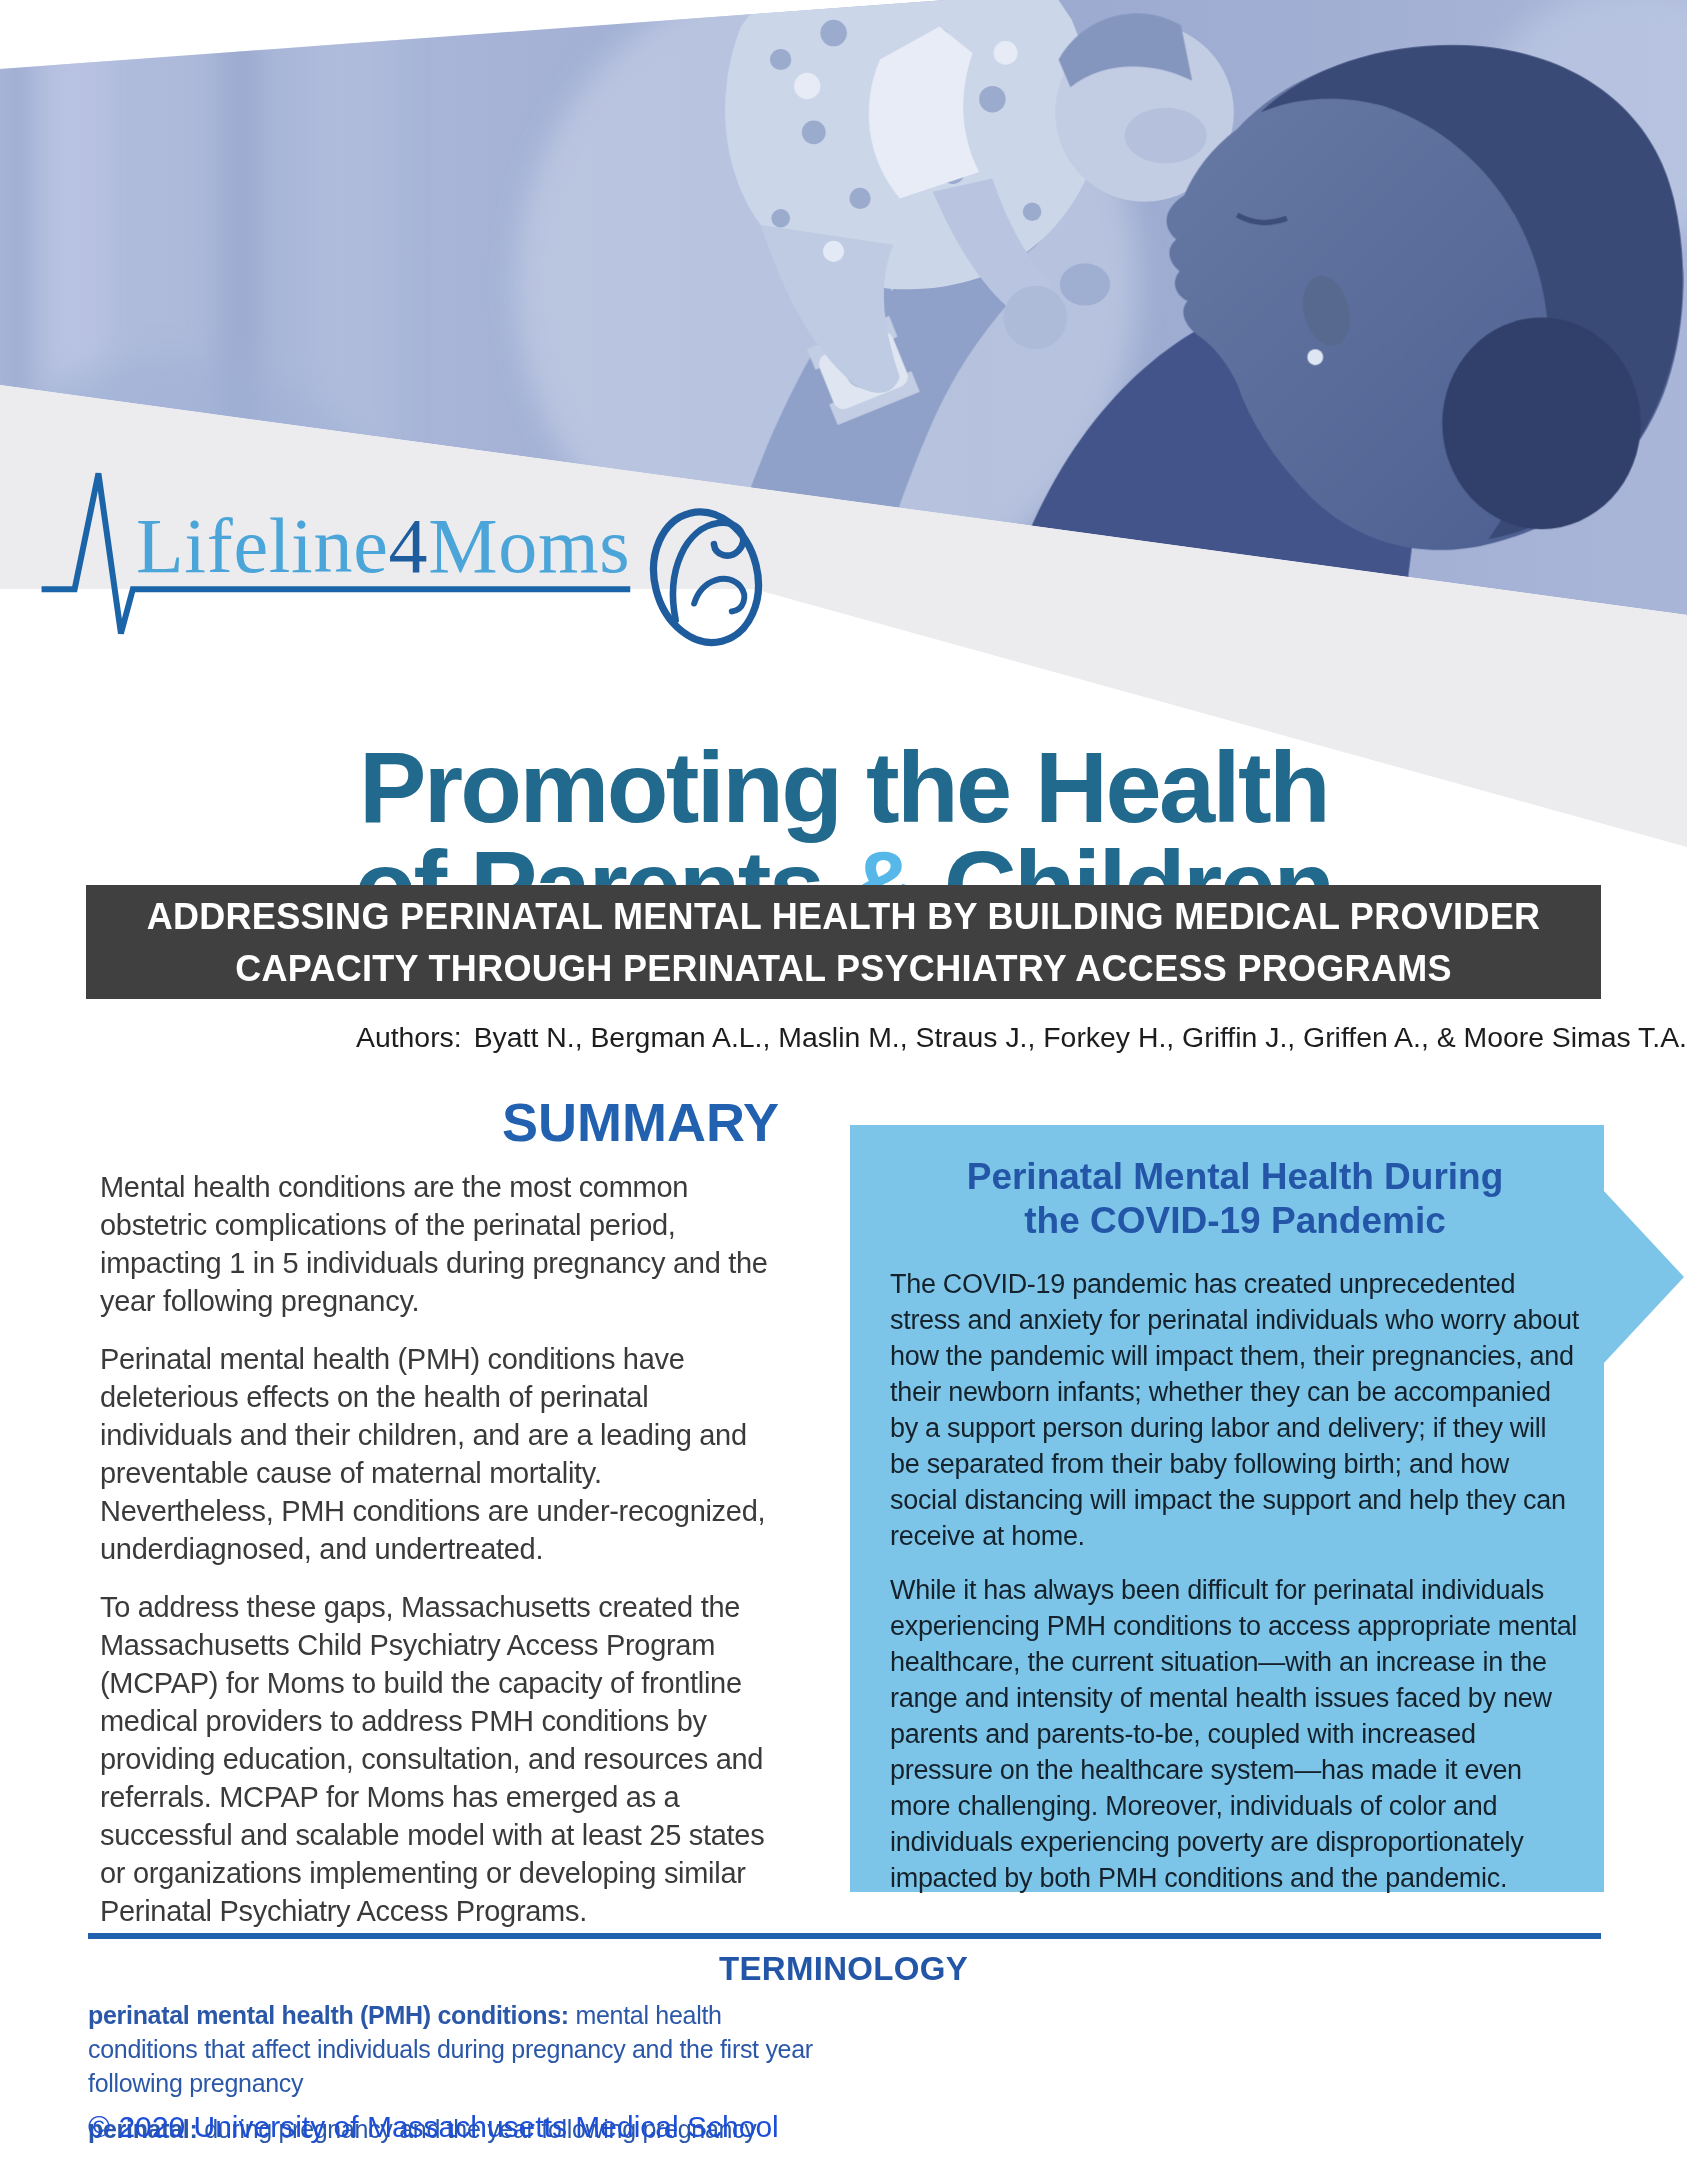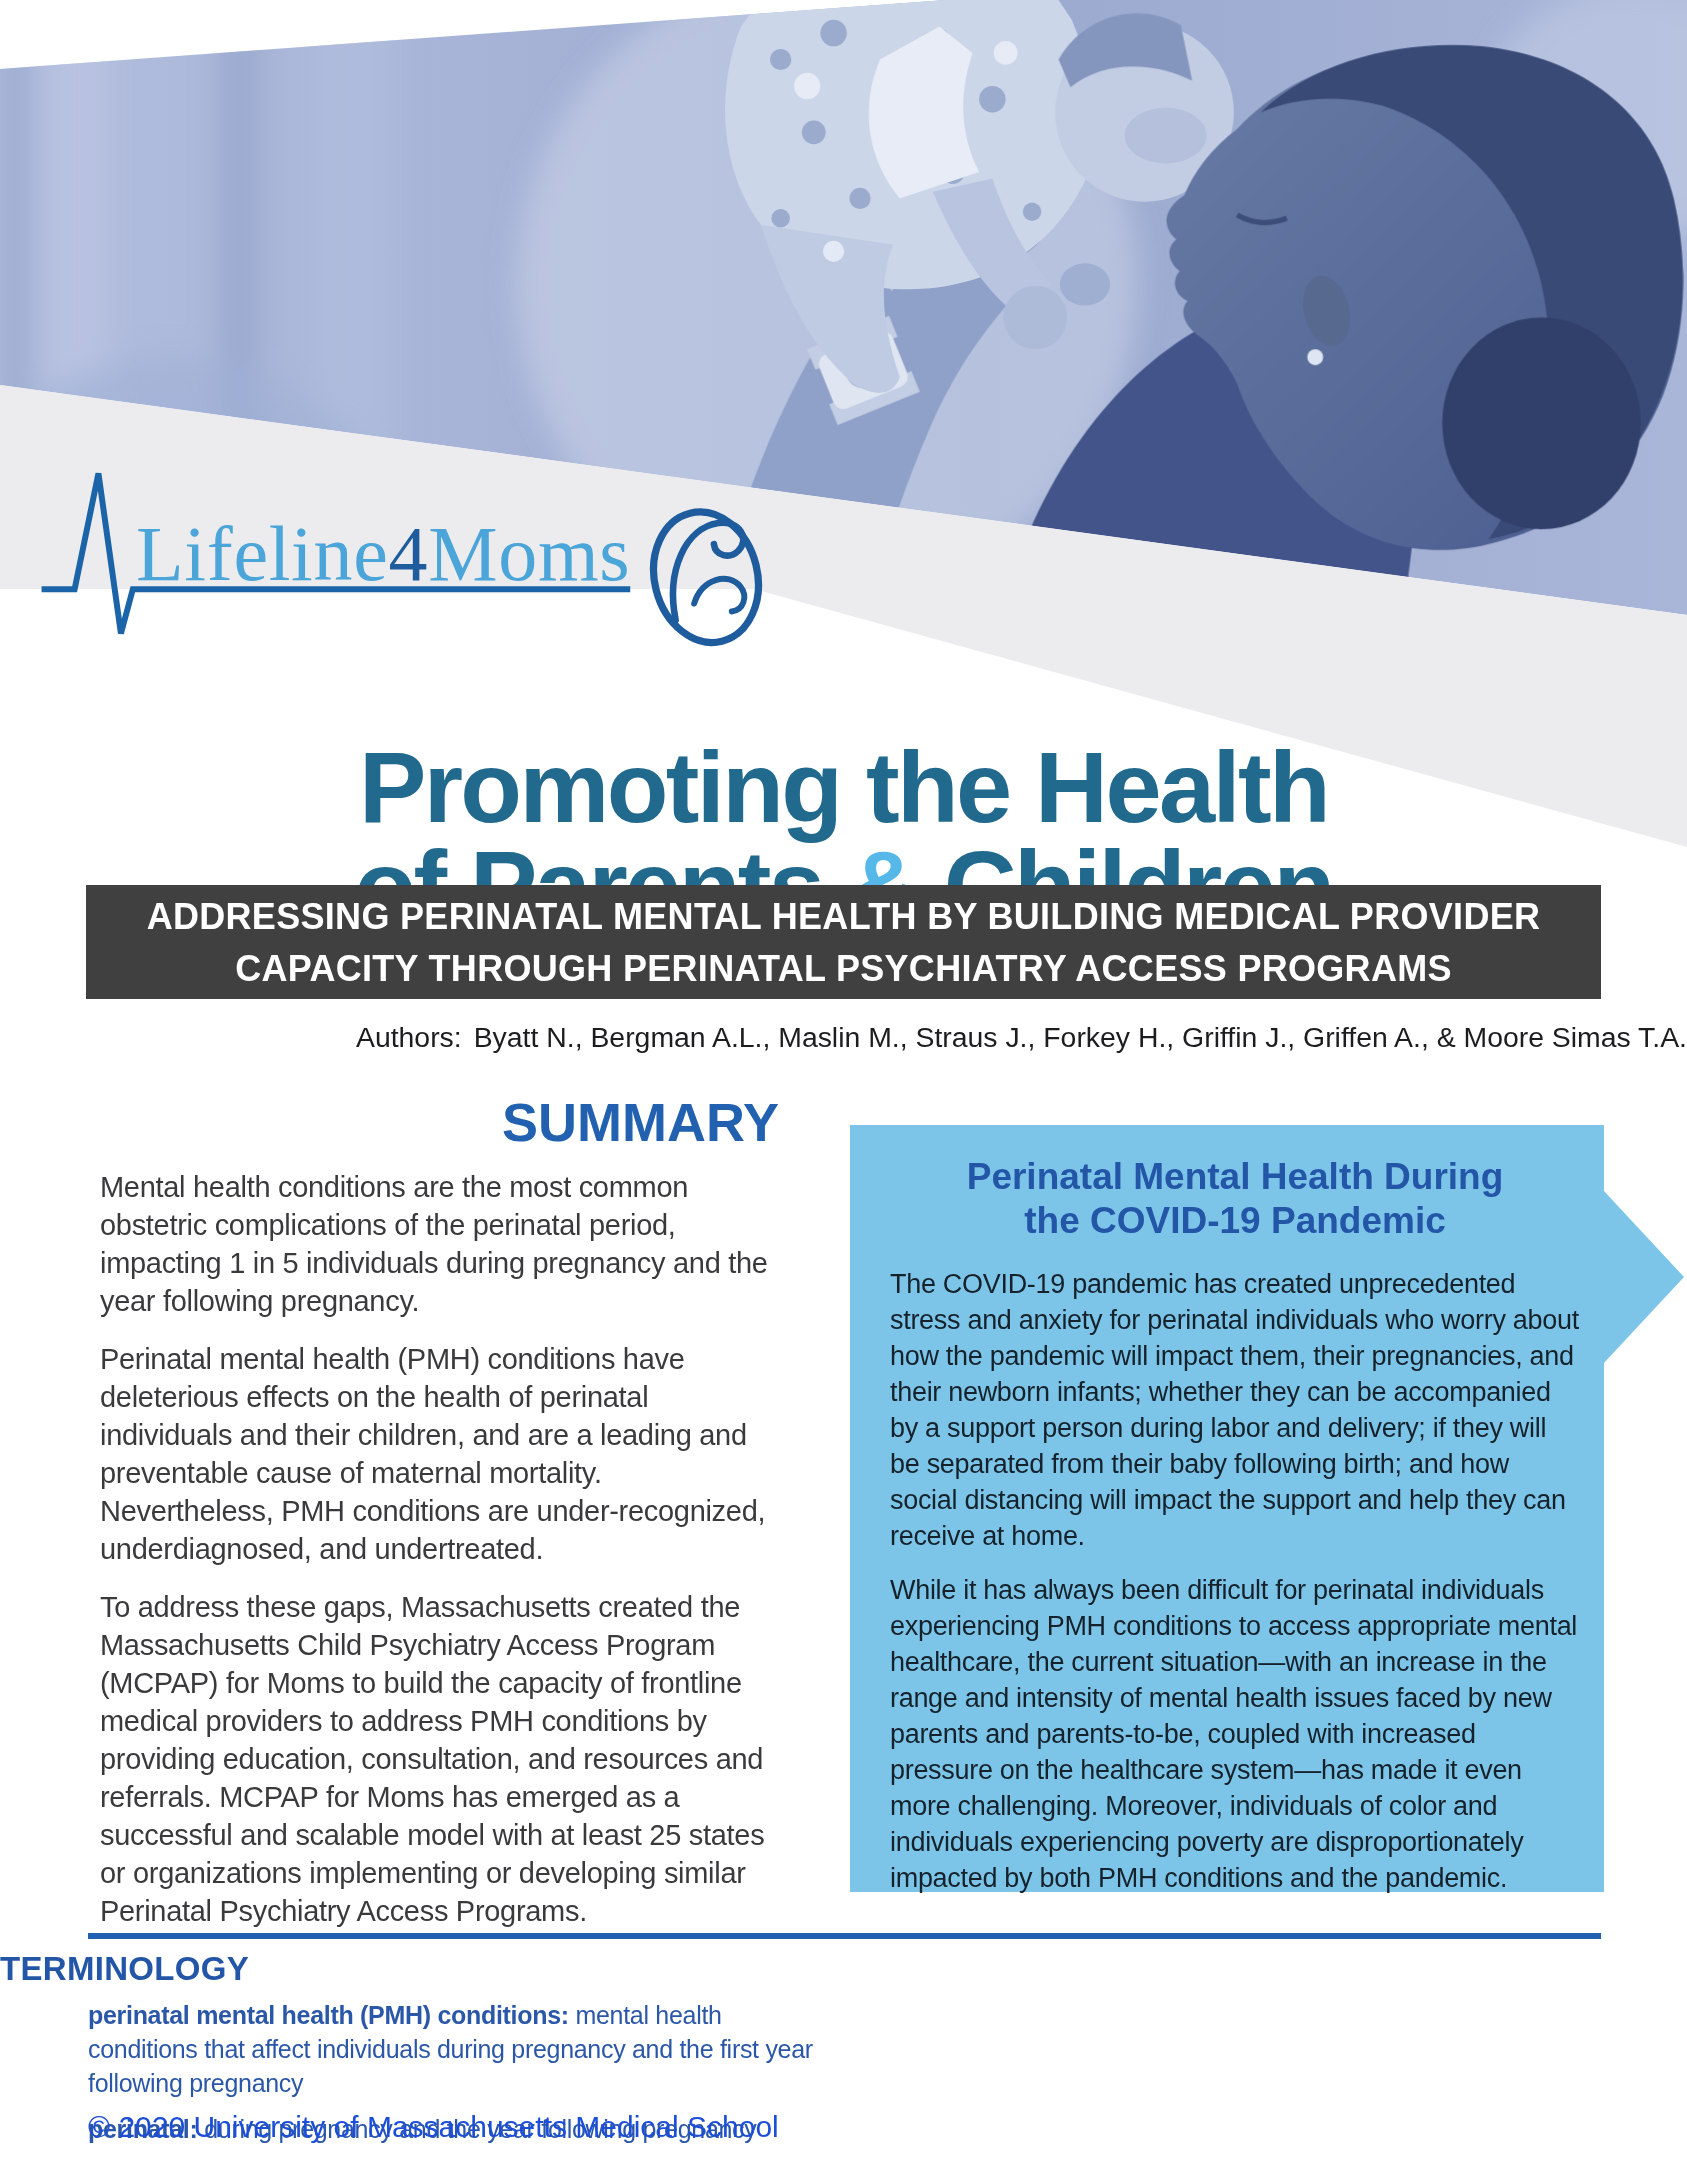--- a/index.html
+++ b/index.html
@@ -10,21 +10,21 @@
   .hero{position:absolute;top:0;left:0;width:1687px;height:893px;
         clip-path:polygon(0px 69px,946px 0px,1687px 0px,1687px 615px,0px 385px);}
   .hero svg{display:block;width:100%;height:100%;}
 
   
   .logo-band{position:absolute;top:0;left:0;width:1687px;height:893px;background:#ececee;
         clip-path:polygon(0px 385px,1687px 615px,1687px 847px,754px 589px,0px 589px);}
 
   .ekg{position:absolute;left:26.5px;top:437px;width:635px;height:225px;}
   .logo-text{position:absolute;left:136px;top:507px;font-family:"Liberation Serif",serif;
-        font-size:78px;line-height:1;letter-spacing:0.7px;white-space:nowrap;margin-top:8px;}
+        font-size:78px;line-height:1;letter-spacing:0.7px;white-space:nowrap;}
   .logo-text .lt{color:#4ba5d9;}
   .logo-text .ln{color:#1f5c9e;}
   .logo-icon{position:absolute;left:636px;top:498px;width:140px;height:161px;}
 
   
   .title{position:absolute;left:0;top:670px;width:1687px;text-align:center;
         font-weight:bold;font-size:101px;line-height:99px;letter-spacing:-2.6px;color:#21698d;}
   .title .amp{color:#55b8e8;}
 
   
@@ -45,21 +45,21 @@
   .covid-box{position:absolute;left:850px;top:1125px;width:754px;height:767px;background:#7cc5e8;
         box-sizing:border-box;padding:30px 24px 0 40px;}
   .covid-box h3{margin:0 0 22.5px 0;text-align:center;font-size:37px;line-height:44px;
         font-weight:bold;color:#2456a8;}
   .covid-box p{margin:0 0 18.5px 0;font-size:27px;line-height:36px;color:#15222c;letter-spacing:-0.3px;}
   .box-arrow{position:absolute;left:1603px;top:1190px;width:0;height:0;
         border-left:81px solid #7cc5e8;border-top:87px solid transparent;border-bottom:87px solid transparent;}
 
   
   .rule{position:absolute;left:88px;top:1933px;width:1513px;height:6px;background:#2161b0;}
-  .term-heading{position:absolute;left:0;top:1950px;width:1687px;
+  .term-heading{position:absolute;left:0;top:1950px;width:1687px;text-align:center;
         font-size:33px;font-weight:bold;color:#2456a8;letter-spacing:0.3px;}
   .term-col{position:absolute;top:1998px;font-size:25px;line-height:34px;color:#2b57a8;letter-spacing:-0.3px;}
   .term-col p{margin:0 0 12px 0;}
   .term-left{left:88px;width:741px;}
   .term-right{left:850px;width:767px;}
 
   .footer{position:absolute;left:88px;top:2110px;font-size:30px;color:#1d4ed8;}
 </style>
 </head>
 <body>

